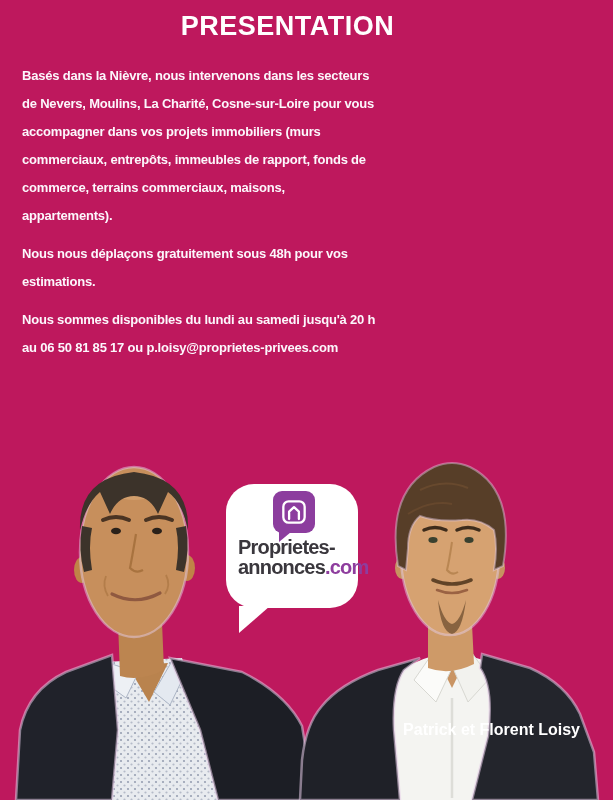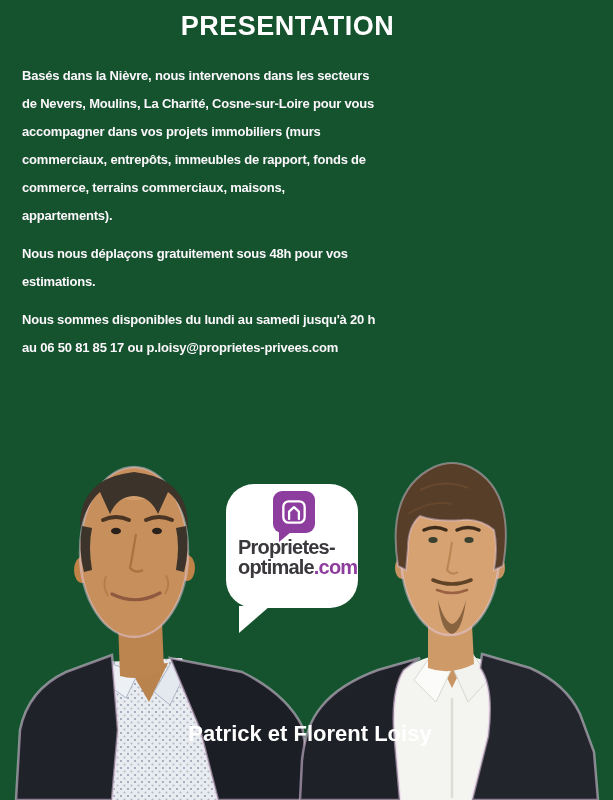--- a/index.html
+++ b/index.html
@@ -1,18 +1,18 @@
 <!DOCTYPE html>
 <html><head>
 <meta charset="utf-8">
 <style>
   html,body { margin:0; padding:0; }
   .page {
     position:relative; width:613px; height:800px;
-    background:#14532d; overflow:hidden;
+    background:#be185d; overflow:hidden;
     font-family:"Liberation Sans", sans-serif;
   }
   .title {
     position:absolute; top:11px; left:0; width:575px;
     text-align:center; color:#FFFFFF;
     font-size:27px; font-weight:bold; letter-spacing:0.5px;
   }
   .paragraphs { position:absolute; top:62px; left:22px; width:586px; }
   .paragraphs p {
     margin:0 0 10px 0; color:#FCF7FC;
@@ -40,22 +40,22 @@
     border-top:10px solid #8C3D9E; border-right:12px solid transparent;
   }
   .logo-text {
     position:absolute; left:12px; top:54px;
     font-weight:bold; font-size:20px; line-height:19.5px;
     letter-spacing:-0.8px; color:#3A373D; white-space:nowrap;
   }
   .logo-text .accent { color:#8E3D9E; }
 
   .caption {
-    position:absolute; top:721px; left:0; width:580px; text-align:center;
-    color:#FFFFFF; font-size:22px; font-weight:bold; z-index:6;padding-left:20px;
+    position:absolute; top:721px; left:0; width:580px; text-align:right;
+    color:#FFFFFF; font-size:16px; font-weight:bold; z-index:6;
   }
 </style>
 </head>
 <body>
 
 <div class="page">
 
   <div class="title">PRESENTATION</div>
 
   <div class="paragraphs">
@@ -152,20 +152,20 @@
   <div class="logo">
     <div class="badge">
       <svg width="32" height="34" viewBox="0 0 36 36">
         <rect x="6" y="6" width="24" height="24" rx="6" fill="none" stroke="#FFFFFF" stroke-width="2.6"></rect>
         <path d="M12.5 26 L12.5 17.5 L18 12.5 L23.5 17.5 L23.5 26" fill="none" stroke="#FFFFFF" stroke-width="2.6" stroke-linejoin="round" stroke-linecap="round"></path>
       </svg>
       <div class="badge-tail"></div>
     </div>
     <div class="logo-text">
       <div>Proprietes-</div>
-      <div><span>optimale</span><span class="accent">.com</span></div>
+      <div><span>annonces</span><span class="accent">.com</span></div>
     </div>
     <div class="logo-tail"></div>
   </div>
 
   <div class="caption">Patrick et Florent Loisy</div>
 
 </div>
 
 </body></html>

